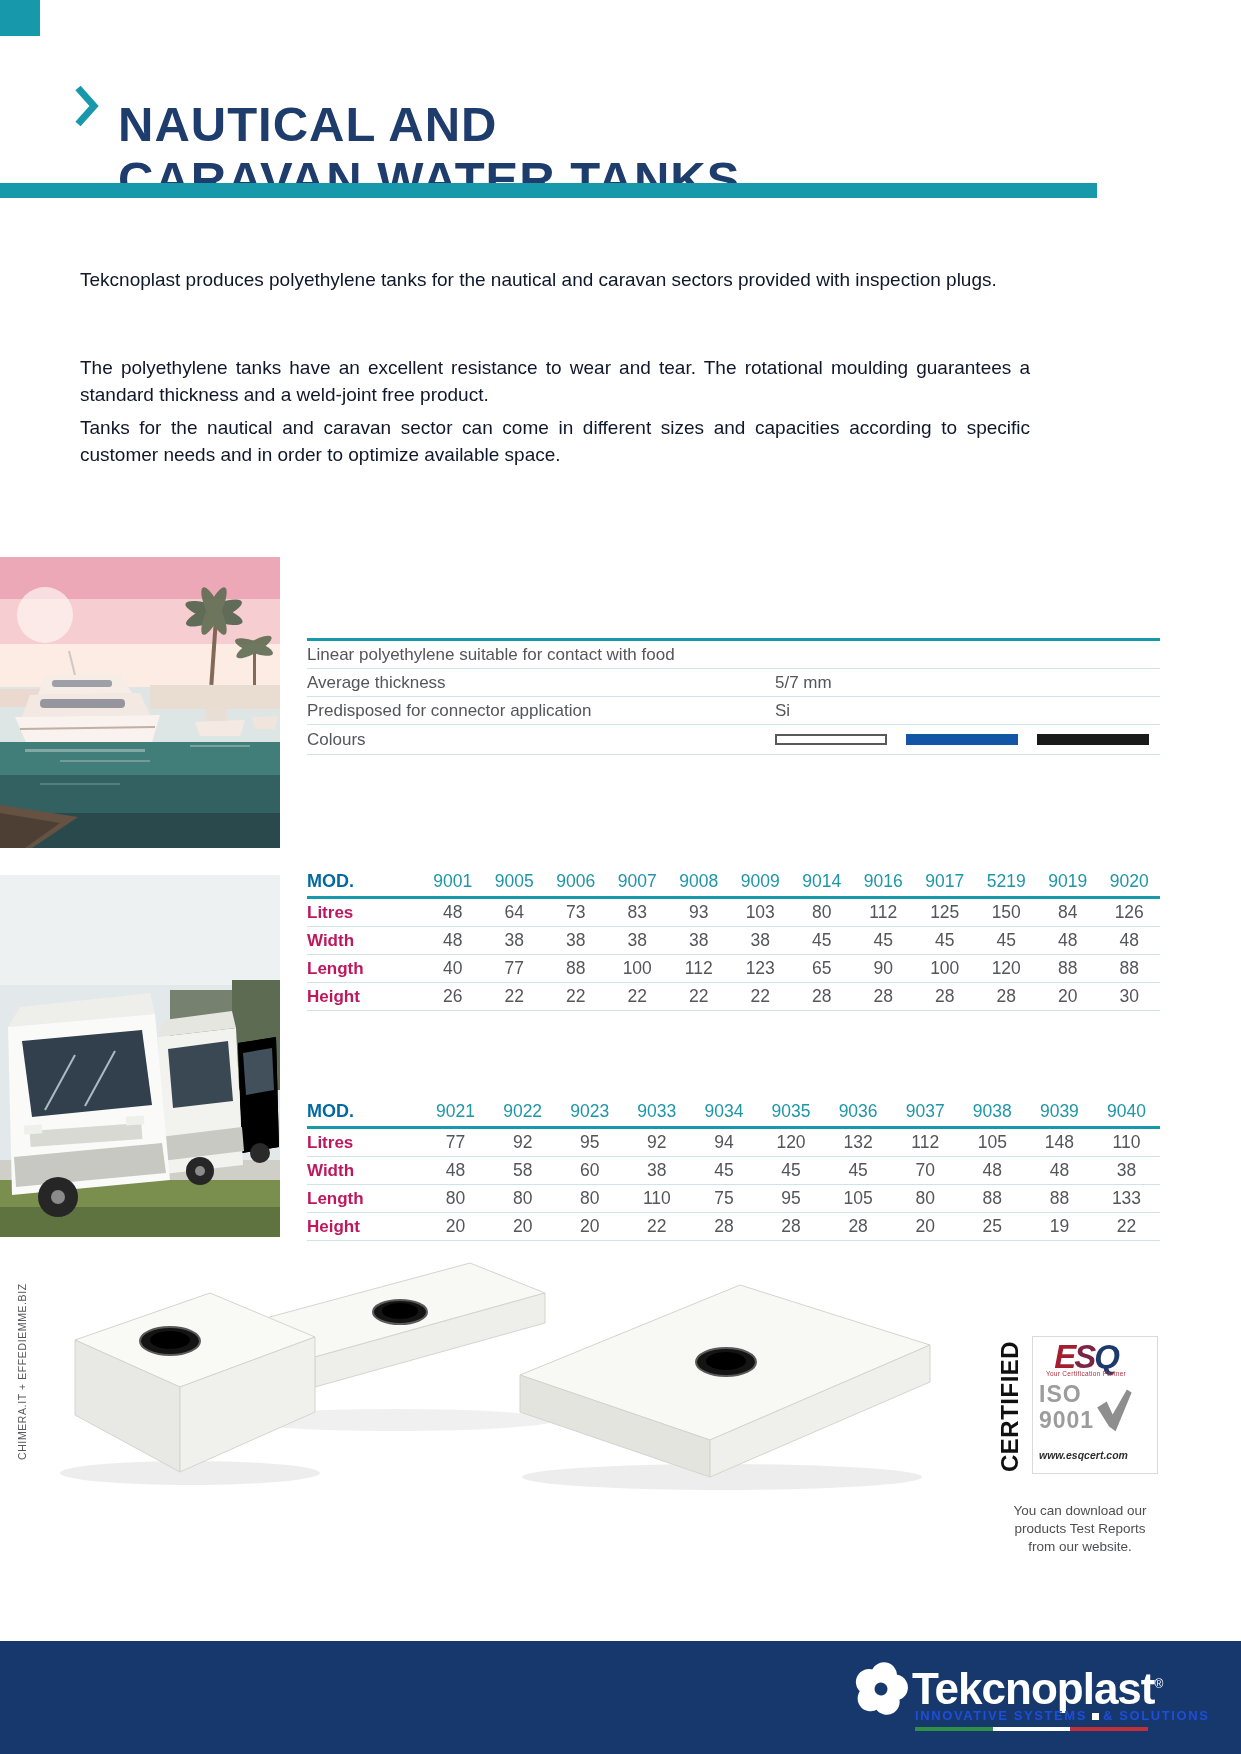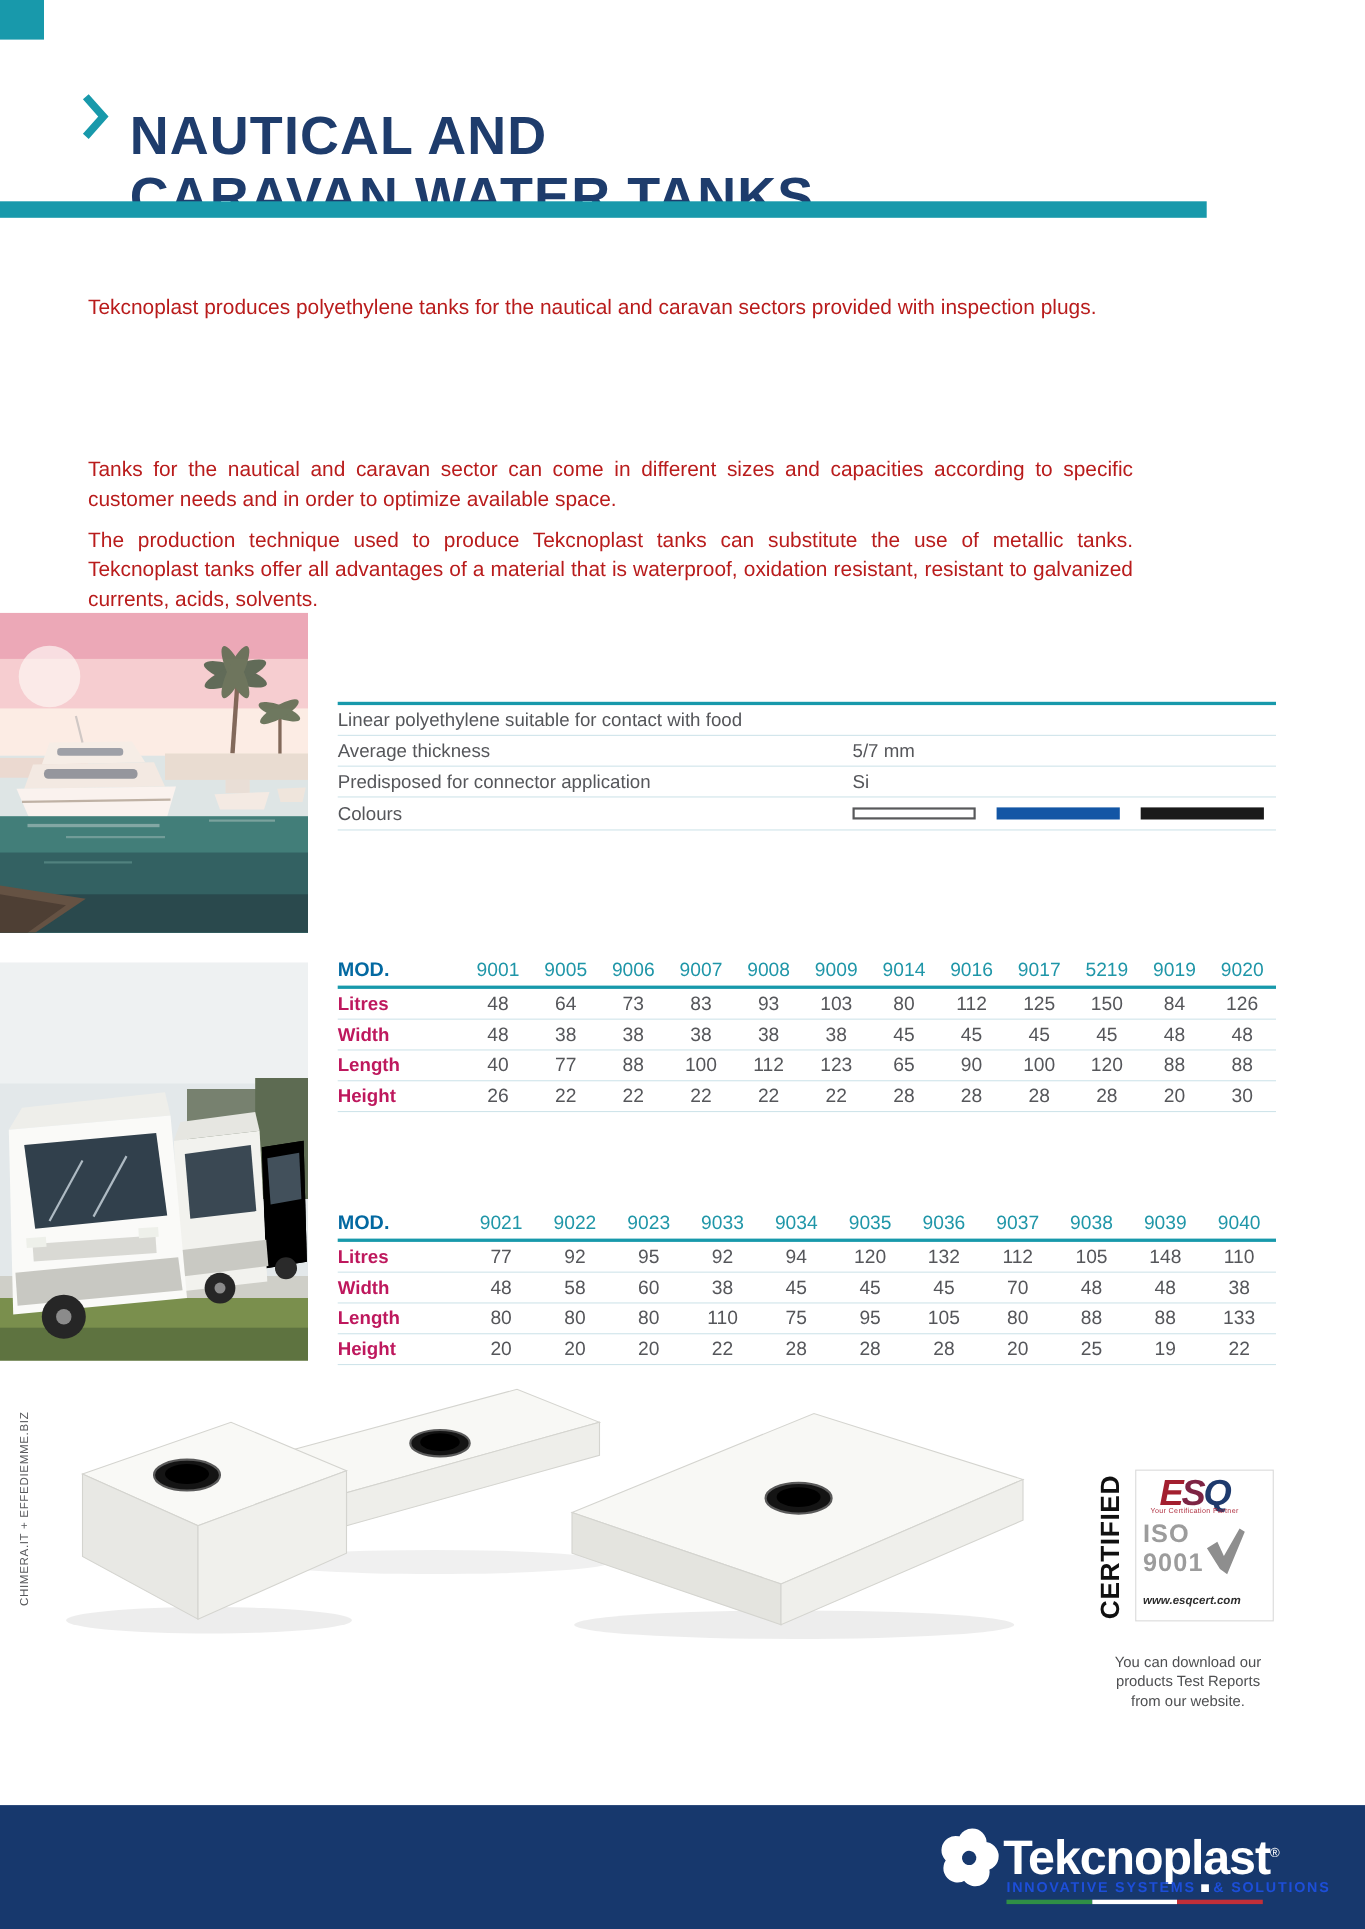--- a/index.html
+++ b/index.html
@@ -8,21 +8,21 @@
 
   
   .corner-accent{position:absolute;left:0;top:0;width:40px;height:36px;background:#1899ab;}
   .title-chevron{position:absolute;left:74px;top:84px;}
   .page-title{position:absolute;left:118px;top:64px;font-size:49px;line-height:55px;
               font-weight:900;color:#1e3c6c;letter-spacing:1px;}
   .title-bar{position:absolute;left:0;top:183px;width:1097px;height:15px;background:#1899ab;}
 
   
   .intro-p{position:absolute;left:80px;width:950px;margin:0;font-size:19px;line-height:27px;
-           color:#b91c1c;text-align:justify;}
+           color:#0f172a;text-align:justify;}
   #p1{top:266px;} #p2{top:354px;} #p3{top:414px;} #p4{top:478px;}
 
   
   .photo{position:absolute;left:0;display:block;}
   #photo1{top:557px;} #photo2{top:875px;}
 
   
   .spec-table{position:absolute;left:307px;top:638px;width:853px;border-top:3px solid #1899ab;}
   .spec-row{display:flex;align-items:center;height:27px;border-bottom:1px solid #cfe4ea;
             font-size:17px;color:#55565a;}
@@ -92,22 +92,22 @@
   <svg class="title-chevron" width="26" height="44" viewBox="0 0 26 44">
     <polyline points="4,4 20,22 4,40" fill="none" stroke="#1899ab" stroke-width="7" stroke-linecap="butt"></polyline>
   </svg>
   <h1 class="page-title">
     <span>NAUTICAL AND</span><br>
     <span>CARAVAN WATER TANKS</span>
   </h1>
   <div class="title-bar"></div>
 
   <p class="intro-p" id="p1">Tekcnoplast produces polyethylene tanks for the nautical and caravan sectors provided with inspection plugs.</p>
+  <p class="intro-p" id="p2">The polyethylene tanks have an excellent resistance to wear and tear. The rotational moulding guarantees a standard thickness and a weld-joint free product.</p>
   <p class="intro-p" id="p3">Tanks for the nautical and caravan sector can come in different sizes and capacities according to specific customer needs and in order to optimize available space.</p>
-  <p class="intro-p" id="p4">The production technique used to produce Tekcnoplast tanks can substitute the use of metallic tanks. Tekcnoplast tanks offer all advantages of a material that is waterproof, oxidation resistant, resistant to galvanized currents, acids, solvents.</p>
 
   <svg class="photo" id="photo1" width="280" height="291" viewBox="0 0 280 291">
     <rect x="0" y="0" width="280" height="190" fill="#fdf4ef"></rect>
     <rect x="0" y="0" width="280" height="55" fill="#eba9bd"></rect>
     <rect x="0" y="42" width="280" height="45" fill="#f6d2d8"></rect>
     <rect x="0" y="130" width="280" height="60" fill="#dcedf0"></rect>
     <circle cx="45" cy="58" r="28" fill="#ffffff" opacity="0.7"></circle>
 
     <g opacity="0.92">
       <rect x="212" y="58" width="4" height="70" fill="#6a5648" transform="rotate(4 214 90)"></rect>

